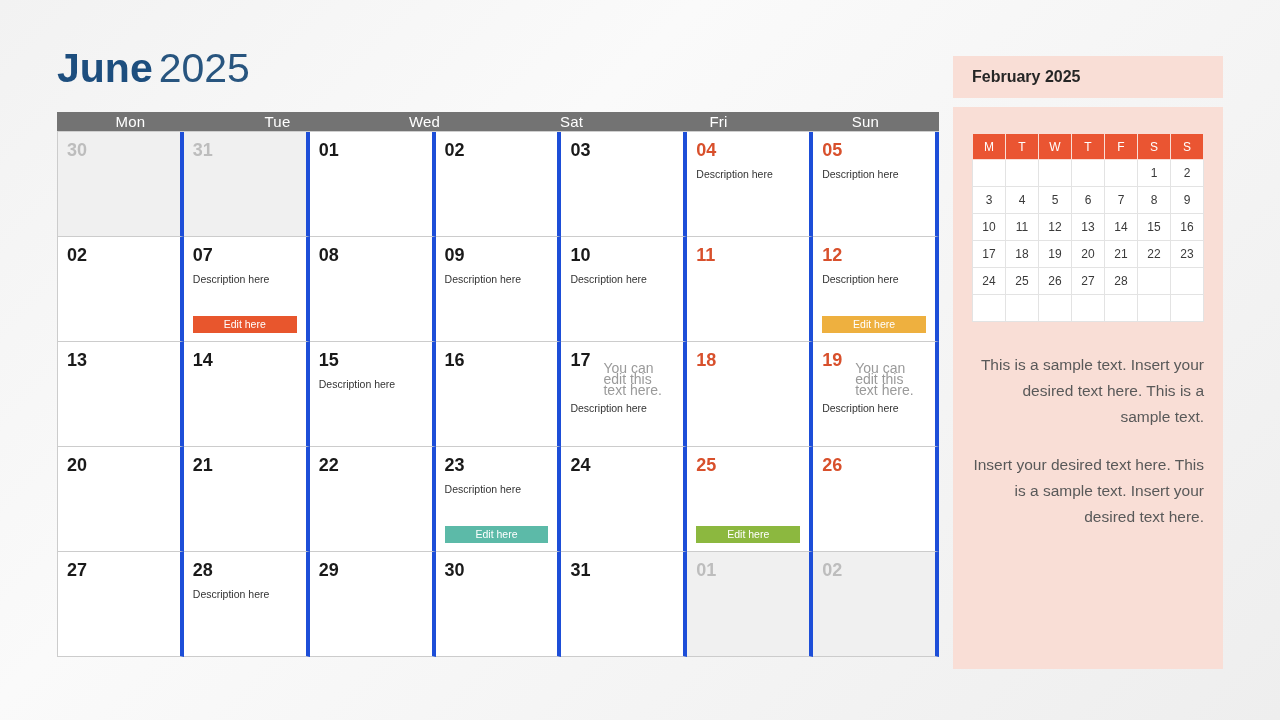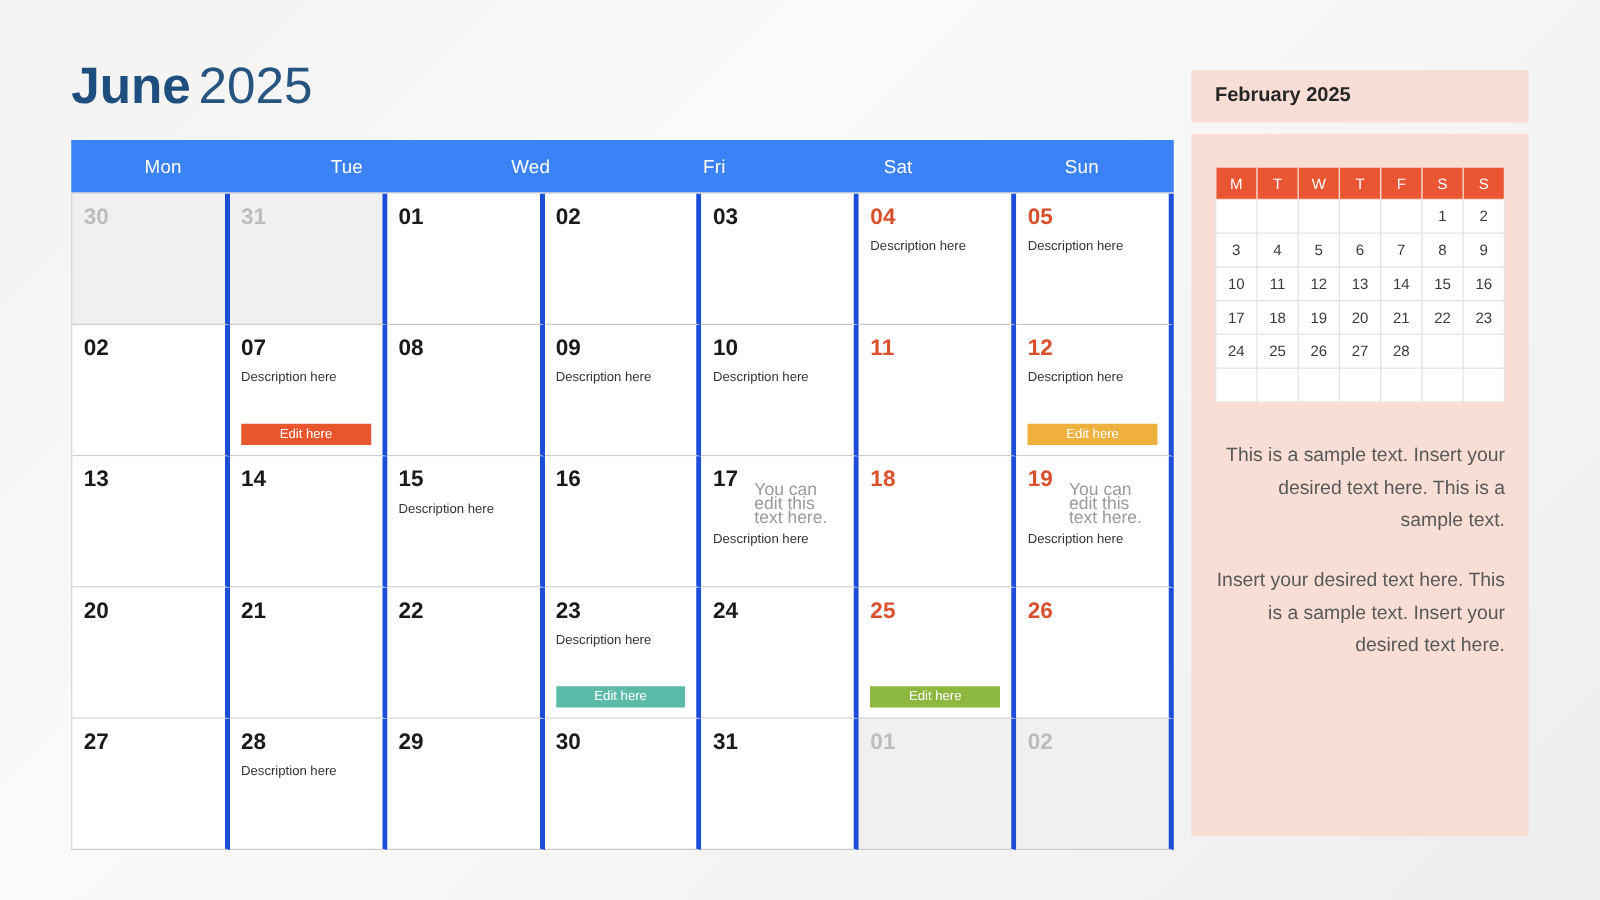--- a/index.html
+++ b/index.html
@@ -42,22 +42,22 @@
 
   
   #calendar {
     position: absolute;
     left: 57px;
     top: 112px;
     width: 882px;
   }
   #dow-row {
     display: flex;
-    background: #3b82f6;
-    height: 42px;
+    background: #737373;
+    height: 19px;
   }
   .dow {
     flex: 1 1 0;
     color: #ffffff;
     font-size: 15px;
     display: flex;
     align-items: center;
     justify-content: center;
     letter-spacing: 0.2px;
   }
@@ -200,22 +200,22 @@
 
   <div id="title">
     <span class="month">June</span><span class="year">2025</span>
   </div>
 
   <div id="calendar">
     <div id="dow-row">
         <div class="dow">Mon</div>
         <div class="dow">Tue</div>
         <div class="dow">Wed</div>
+        <div class="dow">Sat</div>
         <div class="dow">Fri</div>
-        <div class="dow">Sat</div>
         <div class="dow">Sun</div>
       </div>
     <div id="weeks">
         <div class="week">
           <div class="day muted"><span class="daynum">30</span></div>
           <div class="day muted"><span class="daynum">31</span></div>
           <div class="day"><span class="daynum">01</span></div>
           <div class="day"><span class="daynum">02</span></div>
           <div class="day"><span class="daynum">03</span></div>
           <div class="day weekend"><span class="daynum">04</span><div class="desc">Description here</div></div>

